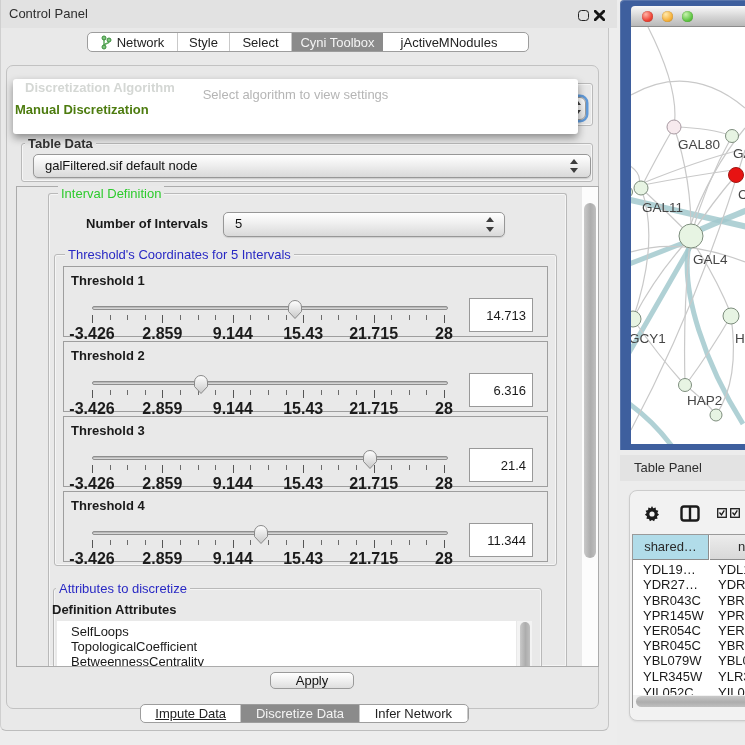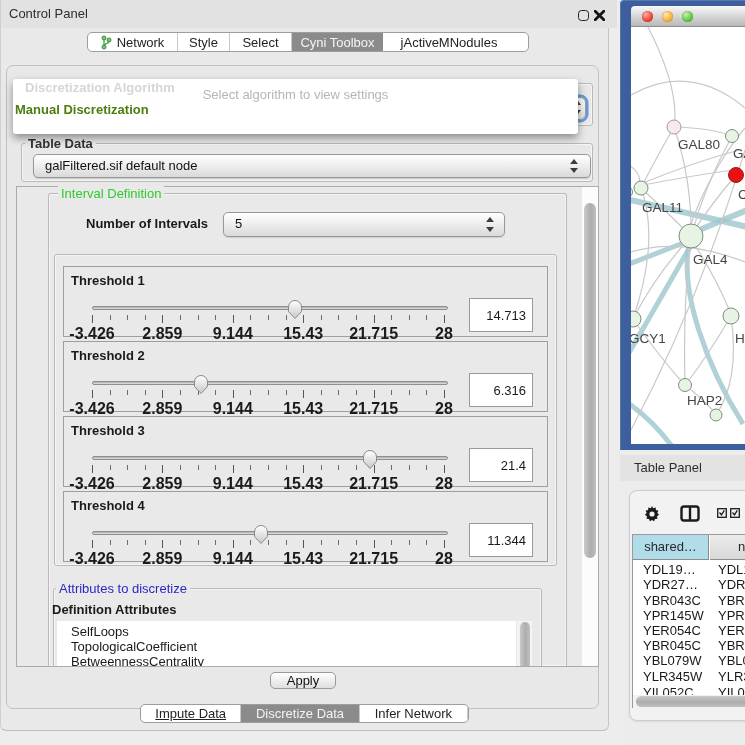--- a/index.html
+++ b/index.html
@@ -68,21 +68,21 @@
 
   
   #popup { left:13px; top:79px; width:565px; height:55px; background:#ffffff;
            border-radius:3px; box-shadow:0 4px 8px rgba(0,0,0,.4); z-index:40; }
   #popup .p0 { position:absolute; left:12px; top:1px; font-weight:bold; color:#d4d7d4; }
   #popup .p1 { position:absolute; left:0; right:0; top:8px; text-align:center; color:#b5b5b5; }
   #popup .p2 { position:absolute; left:2px; top:23px; font-weight:bold; color:#4d7c0f; }
   #popup .p3 { position:absolute; left:2px; top:41px; color:#111; }
 
   
-  #apply { left:269px; top:672px; width:66px; height:17px; background:linear-gradient(#ffffff,#ececec 60%,#dedede);
+  #apply { left:269px; top:672px; width:84px; height:17px; background:linear-gradient(#ffffff,#ececec 60%,#dedede);
            border:1px solid #9a9a9a; border-radius:5px; text-align:center; line-height:15px; color:#111; }
   #bottabs { left:139px; top:704px; width:329px; height:19px; background:#fff;
              border:1px solid #9d9d9d; border-radius:5px; display:flex; overflow:hidden; }
   #bottabs .tab { height:100%; display:flex; align-items:center; justify-content:center;
                   color:#222; border-right:1px solid #c9c9c9; }
   #bottabs .sel { background:#8b8b8b; color:#f4f4f4; }
 
   
   #netwin { left:620px; top:0; width:125px; height:450px; background:#3e5f9e; border-radius:4px 0 0 0;
             box-shadow:inset 1px 1px 0 rgba(255,255,255,.15); }
@@ -164,20 +164,21 @@
   <div class="gtitle greenlab" style="left:57px; top:186px; background:#e9e9e9;text-align:center;">Interval Definition</div>
 
   <div style="position:absolute; left:85px; top:216px; font-weight:bold;">Number of Intervals</div>
   <div class="combo" style="left:222px; top:212px; width:282px; height:25px;">
     <span class="txt">5</span>
     <span class="arr up" style="right:10px; top:4px;"></span>
     <span class="arr down" style="right:10px; top:14px;"></span>
   </div>
 
   <div class="group" style="left:53px; top:254px; width:503px; height:312px; background:#e9e9e9;"></div>
+  <div class="gtitle bluelab" style="left:64px; top:247px; background:#e9e9e9;">Threshold's Coordinates for 5 Intervals</div>
 
   <div class="thr" style="top:266px;">
     <div class="name">Threshold 1</div>
     <div class="track"></div>
       <div class="minor"></div>
     <div class="major" style="left:28px;"></div>
     <div class="lab" style="left:-2px;">-3.426</div>
     <div class="major" style="left:98.4px;"></div>
     <div class="lab" style="left:68.4px;">2.859</div>
     <div class="major" style="left:168.8px;"></div>

